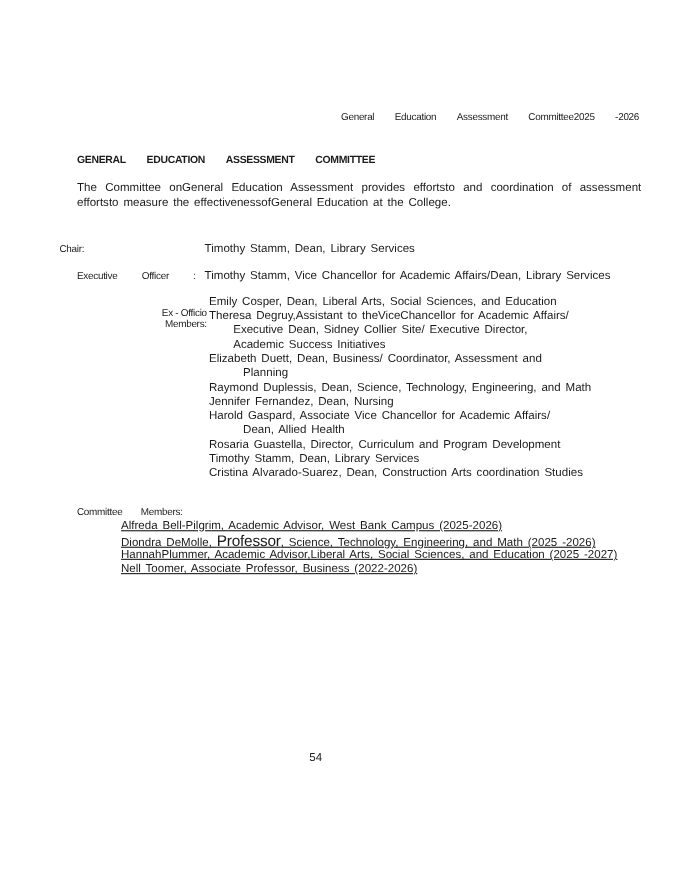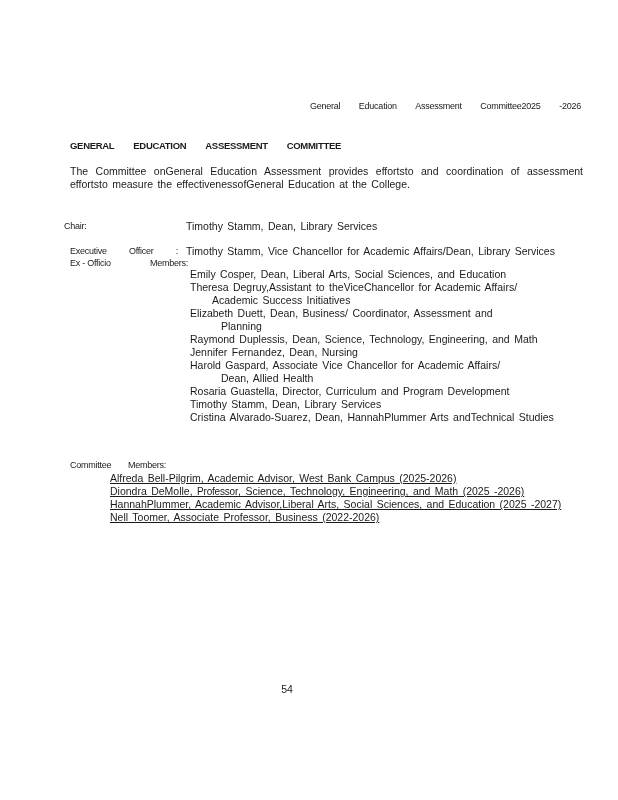--- a/index.html
+++ b/index.html
@@ -23,41 +23,41 @@
 
   
   #page-title { left:70px; top:140px; width:271px; }
 
   
   #intro { left:70px; top:165px; width:513px; line-height:12.5px; }
   #intro .justify { text-align:justify; text-align-last:justify; }
 
   
   #chair-row { left:0; top:220px; width:618px; height:13px; }
-  #chair-label { position:absolute; left:64px; top:1px; }
+  #chair-label { position:absolute; left:54px; top:1px; }
   #chair-value { position:absolute; left:186px; top:0; white-space:nowrap; }
 
   
   #exec-row { left:0; top:245px; width:618px; height:13px; }
   #exec-label { position:absolute; left:70px; top:1px; width:108px; }
   #exec-value { position:absolute; left:186px; top:0; white-space:nowrap; }
 
   
-  #exofficio-label { left:70px; top:258px; width:118px; }
+  #exofficio-label { left:70px; top:279px; width:118px;flex-direction:column; }
   #exofficio-list { left:190px; top:268px; width:400px; }
 
   
   #committee-label { left:70px; top:460px; width:96px; }
   #member-list { left:110px; top:472px; width:490px;text-decoration:underline; }
 
   .line { height:13px; line-height:13px; white-space:nowrap; }
   .ind1 { padding-left:22px; }
   .ind2 { padding-left:31px; }
 
-  .narrowseg { font-size:10px; letter-spacing:-0.2px; }
+  .narrowseg { font-size:14px; letter-spacing:-0.2px; }
 
   
   #page-number { left:0; top:683px; width:574px; text-align:center; }
 </style>
 </head>
 <body>
 
 <div id="running-header" class="abs flexspread narrow">
     <span>General</span>
     <span>Education</span>
@@ -92,30 +92,31 @@
   <span id="exec-value" class="body-text">Timothy Stamm, Vice Chancellor for Academic Affairs/Dean, Library Services</span>
 </div>
 
 <div id="exofficio-label" class="abs flexspread narrow">
     <span>Ex - Officio</span>
     <span>Members:</span>
   </div>
 <div id="exofficio-list" class="abs body-text">
     <div class="line">Emily Cosper, Dean, Liberal Arts, Social Sciences, and Education</div>
     <div class="line">Theresa Degruy,Assistant to theViceChancellor for Academic  Affairs/</div>
+    <div class="line ind1">Executive Dean, Sidney Collier Site/ Executive Director,</div>
     <div class="line ind1">Academic Success Initiatives</div>
     <div class="line">Elizabeth Duett, Dean, Business/ Coordinator, Assessment and</div>
     <div class="line ind2">Planning</div>
     <div class="line">Raymond Duplessis, Dean, Science, Technology, Engineering, and Math</div>
     <div class="line">Jennifer Fernandez, Dean, Nursing</div>
     <div class="line">Harold Gaspard, Associate Vice Chancellor for Academic Affairs/</div>
     <div class="line ind2">Dean, Allied Health</div>
     <div class="line">Rosaria Guastella, Director, Curriculum and Program Development</div>
     <div class="line">Timothy Stamm, Dean, Library Services</div>
-    <div class="line">Cristina Alvarado-Suarez, Dean, HannahPlummer Arts andTechnical Studies</div>
+    <div class="line">Cristina Alvarado-Suarez, Dean, Construction Arts coordination Studies</div>
   </div>
 
 <div id="committee-label" class="abs flexspread narrow">
     <span>Committee</span>
     <span>Members:</span>
   </div>
 <div id="member-list" class="abs body-text">
     <div class="line"><span>Alfreda Bell-Pilgrim, Academic Advisor, West Bank Campus (2025-2026)</span></div>
     <div class="line"><span>Diondra DeMolle, </span><span class="narrowseg">Professor</span><span>, Science, Technology, Engineering, and Math (2025 -2026)</span></div>
     <div class="line"><span>HannahPlummer, Academic Advisor,Liberal Arts, Social Sciences, and Education (2025 -2027)</span></div>

